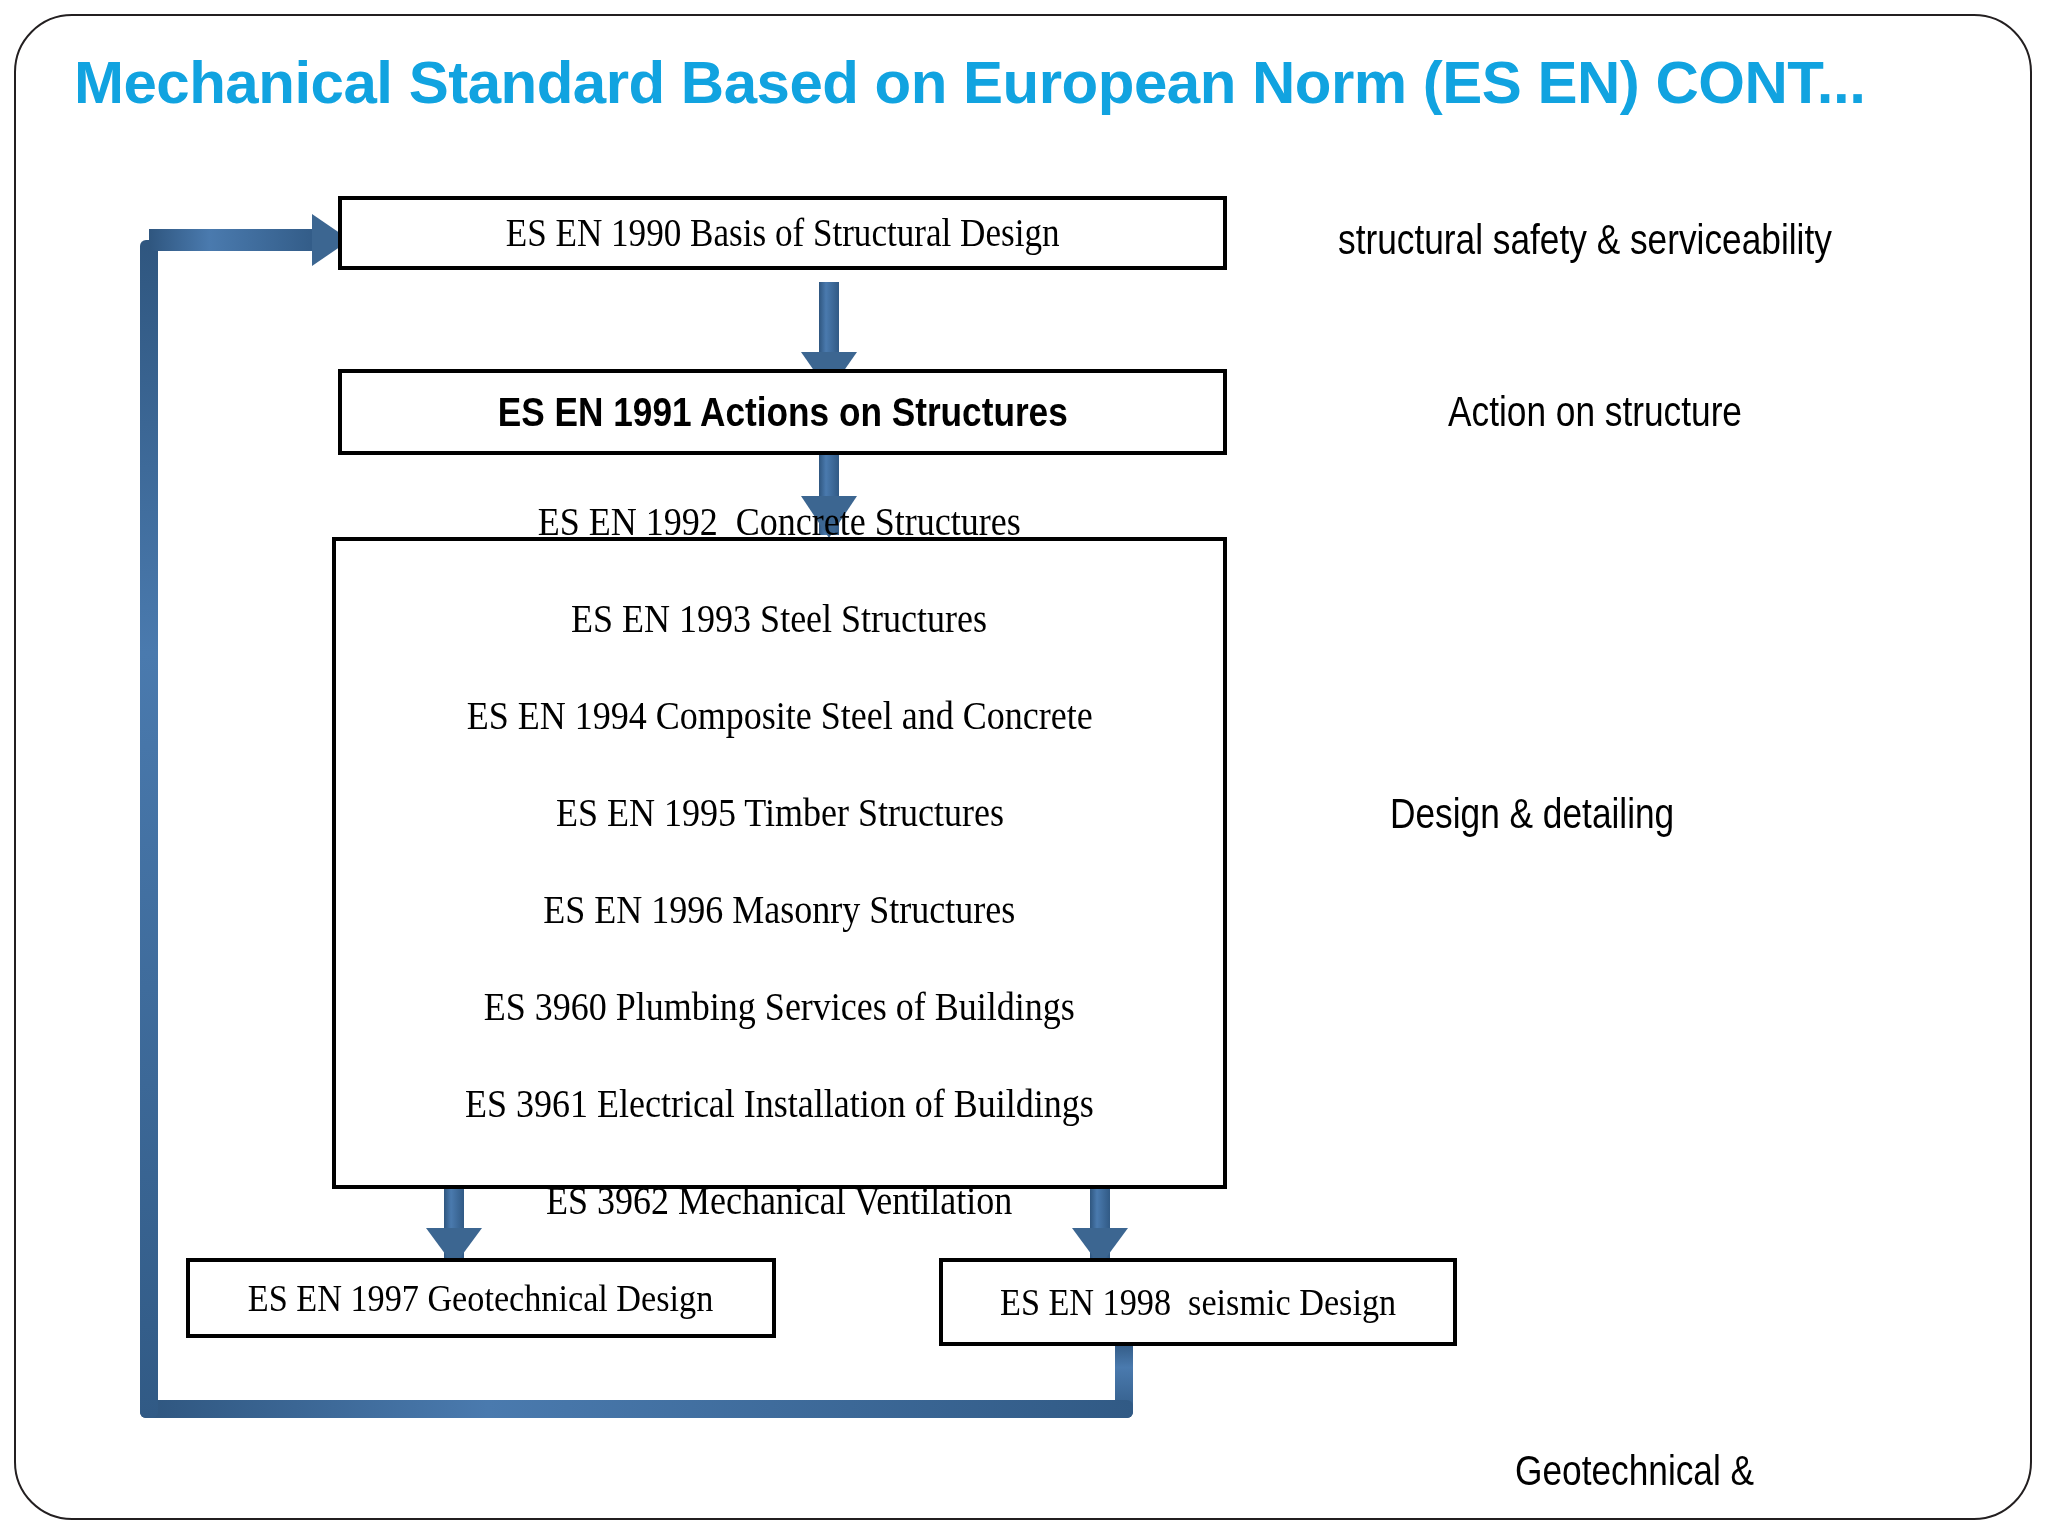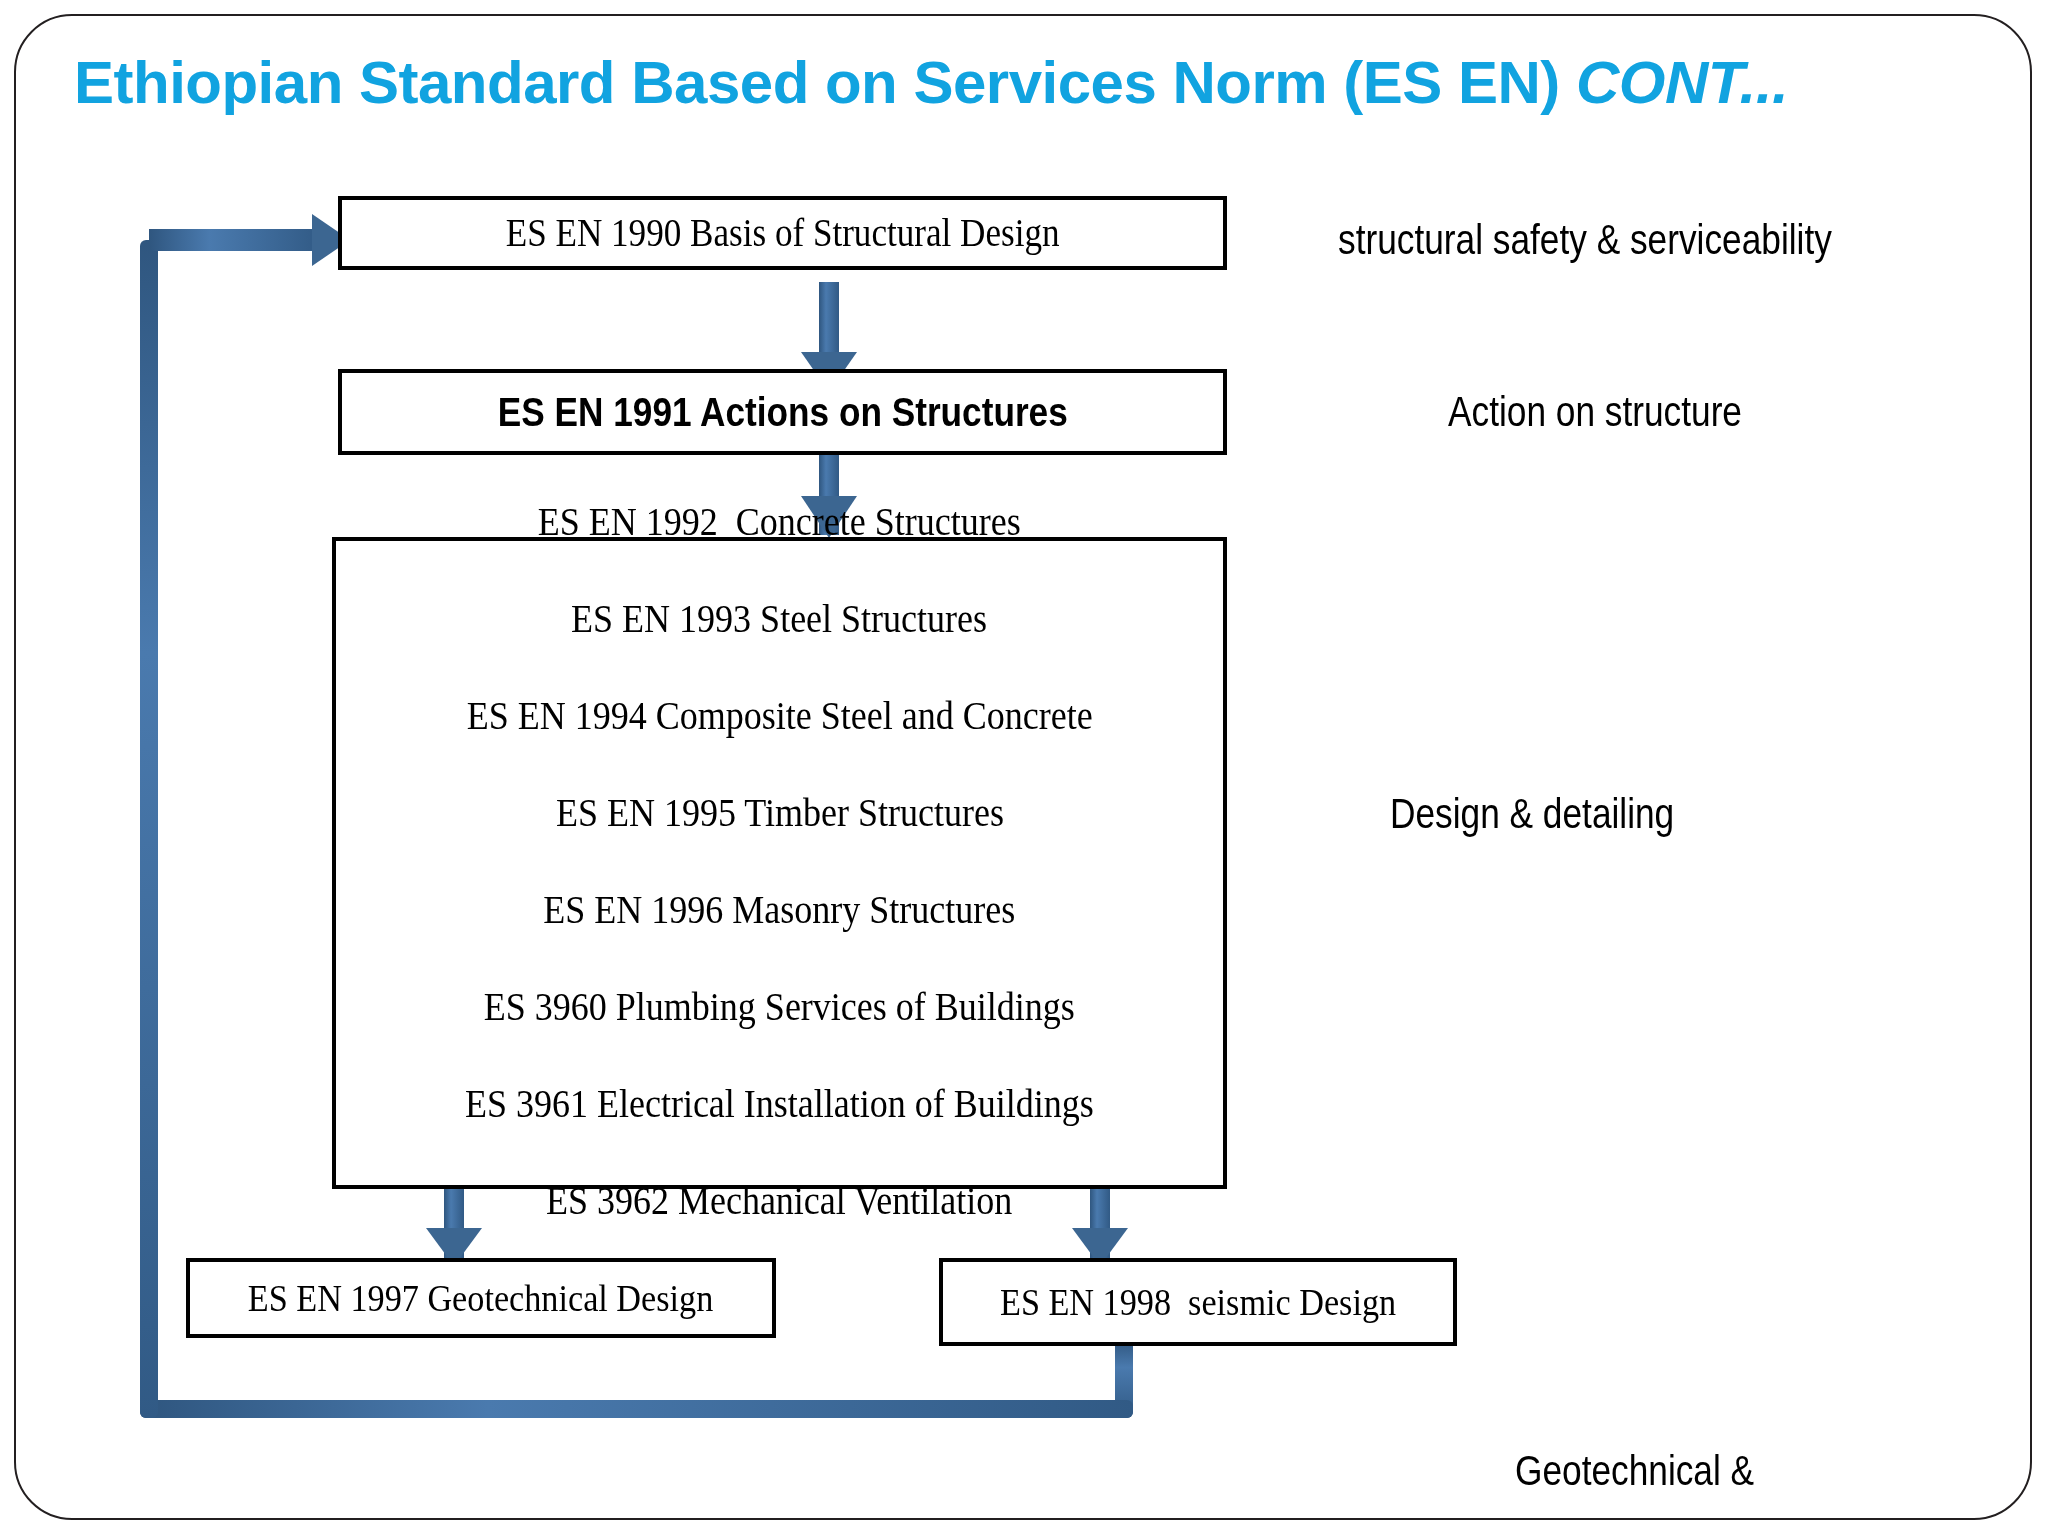--- a/index.html
+++ b/index.html
@@ -43,21 +43,20 @@
     width: 1900px;
     font-family: "Liberation Sans", sans-serif;
     font-weight: bold;
     font-size: 60px;
     line-height: 70px;
     letter-spacing: -0.5px;
     color: #11A3E0;
     white-space: nowrap;
   }
   #slide-title .cont {
-    font-style: italic;
   }
 
   
   .fc-box {
     position: absolute;
     background: #ffffff;
     border: 4px solid #000000;
     box-sizing: border-box;
     display: flex;
     flex-direction: column;
@@ -161,21 +160,21 @@
     pointer-events: none;
   }
 </style>
 </head>
 <body>
 
 <div id="slide">
 
   <div id="slide-frame"></div>
 
-  <div id="slide-title"><span>Ethiopian Standard Based on Services Norm (ES EN) </span><span class="cont">CONT...</span></div>
+  <div id="slide-title"><span>Mechanical Standard Based on European Norm (ES EN) </span><span class="cont">CONT...</span></div>
 
   <svg id="connectors" viewBox="0 0 2048 1536" xmlns="http://www.w3.org/2000/svg">
     <defs>
       <linearGradient id="shaftGrad" x1="0" y1="0" x2="1" y2="0">
         <stop offset="0%" stop-color="#2F567F"></stop>
         <stop offset="35%" stop-color="#4A7AAE"></stop>
         <stop offset="100%" stop-color="#315A85"></stop>
       </linearGradient>
       <linearGradient id="shaftGradV" x1="0" y1="0" x2="0" y2="1">
         <stop offset="0%" stop-color="#2F567F"></stop>

